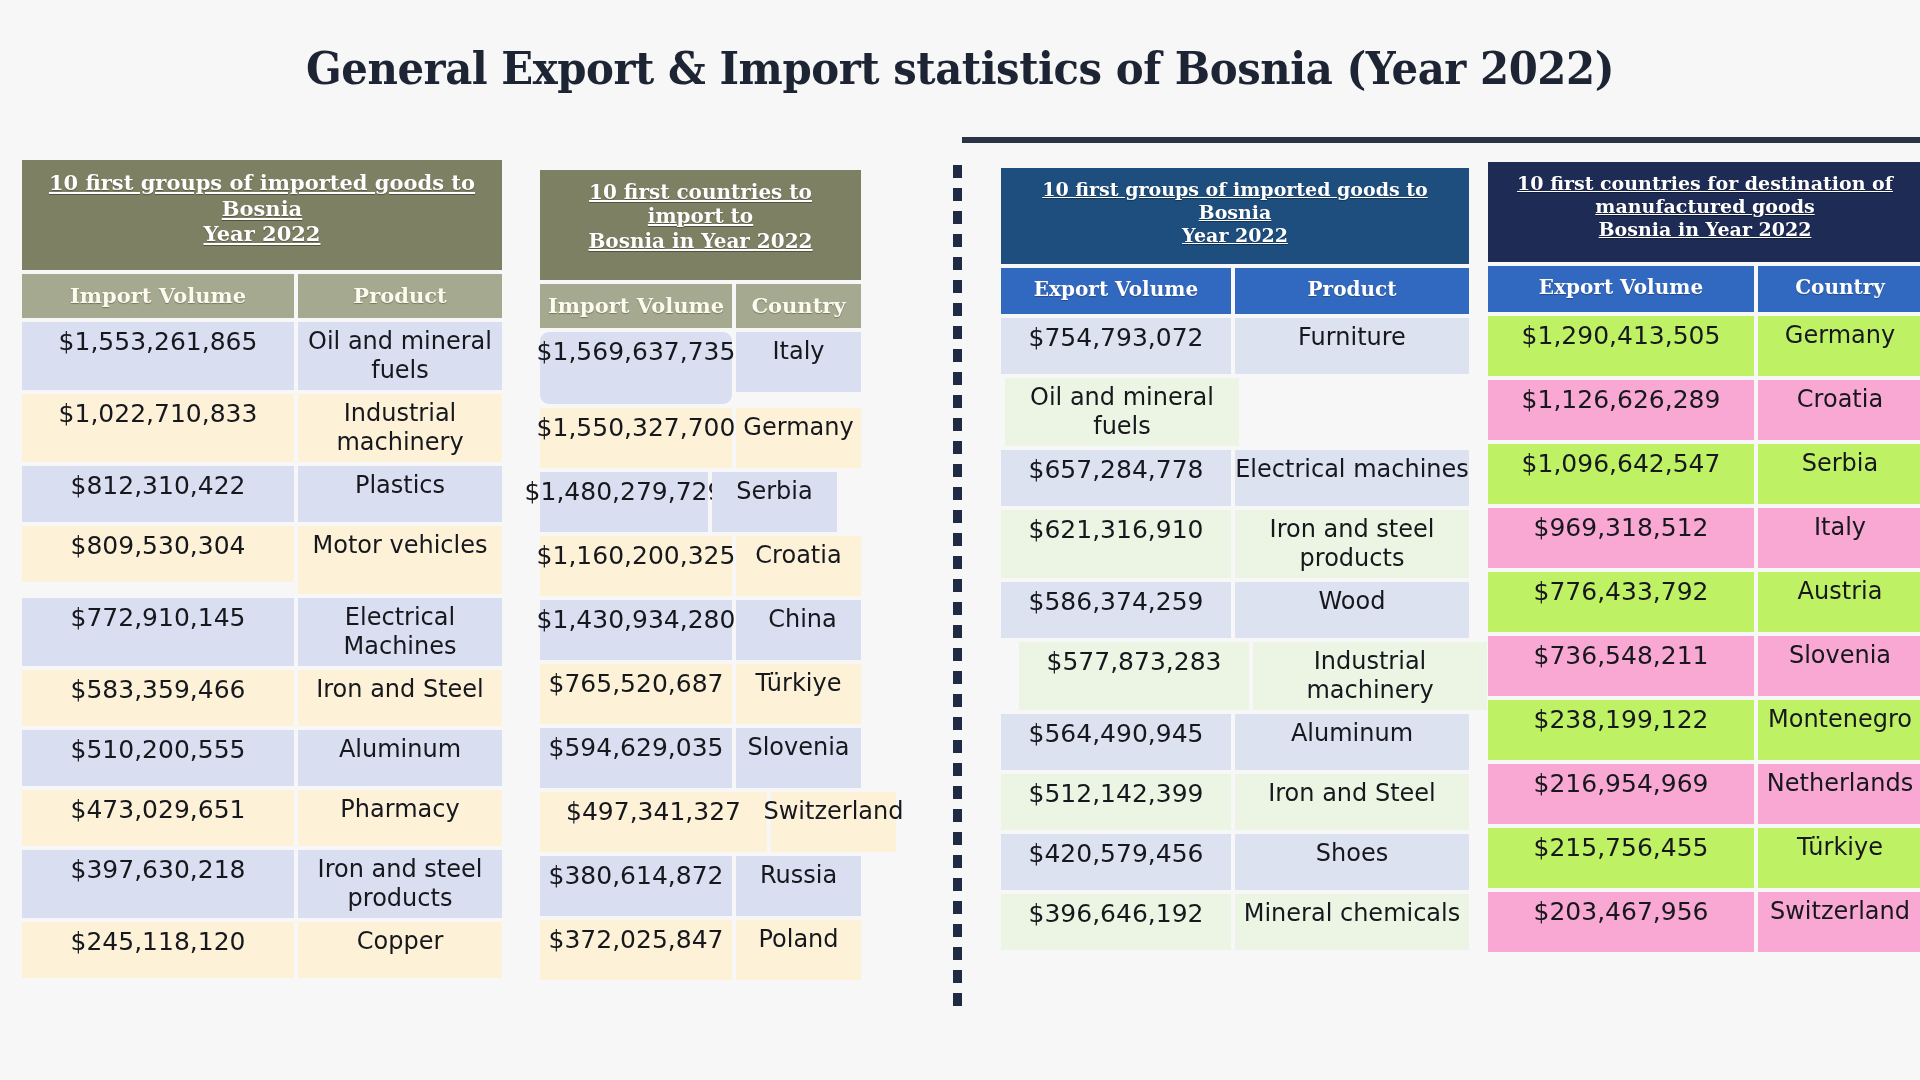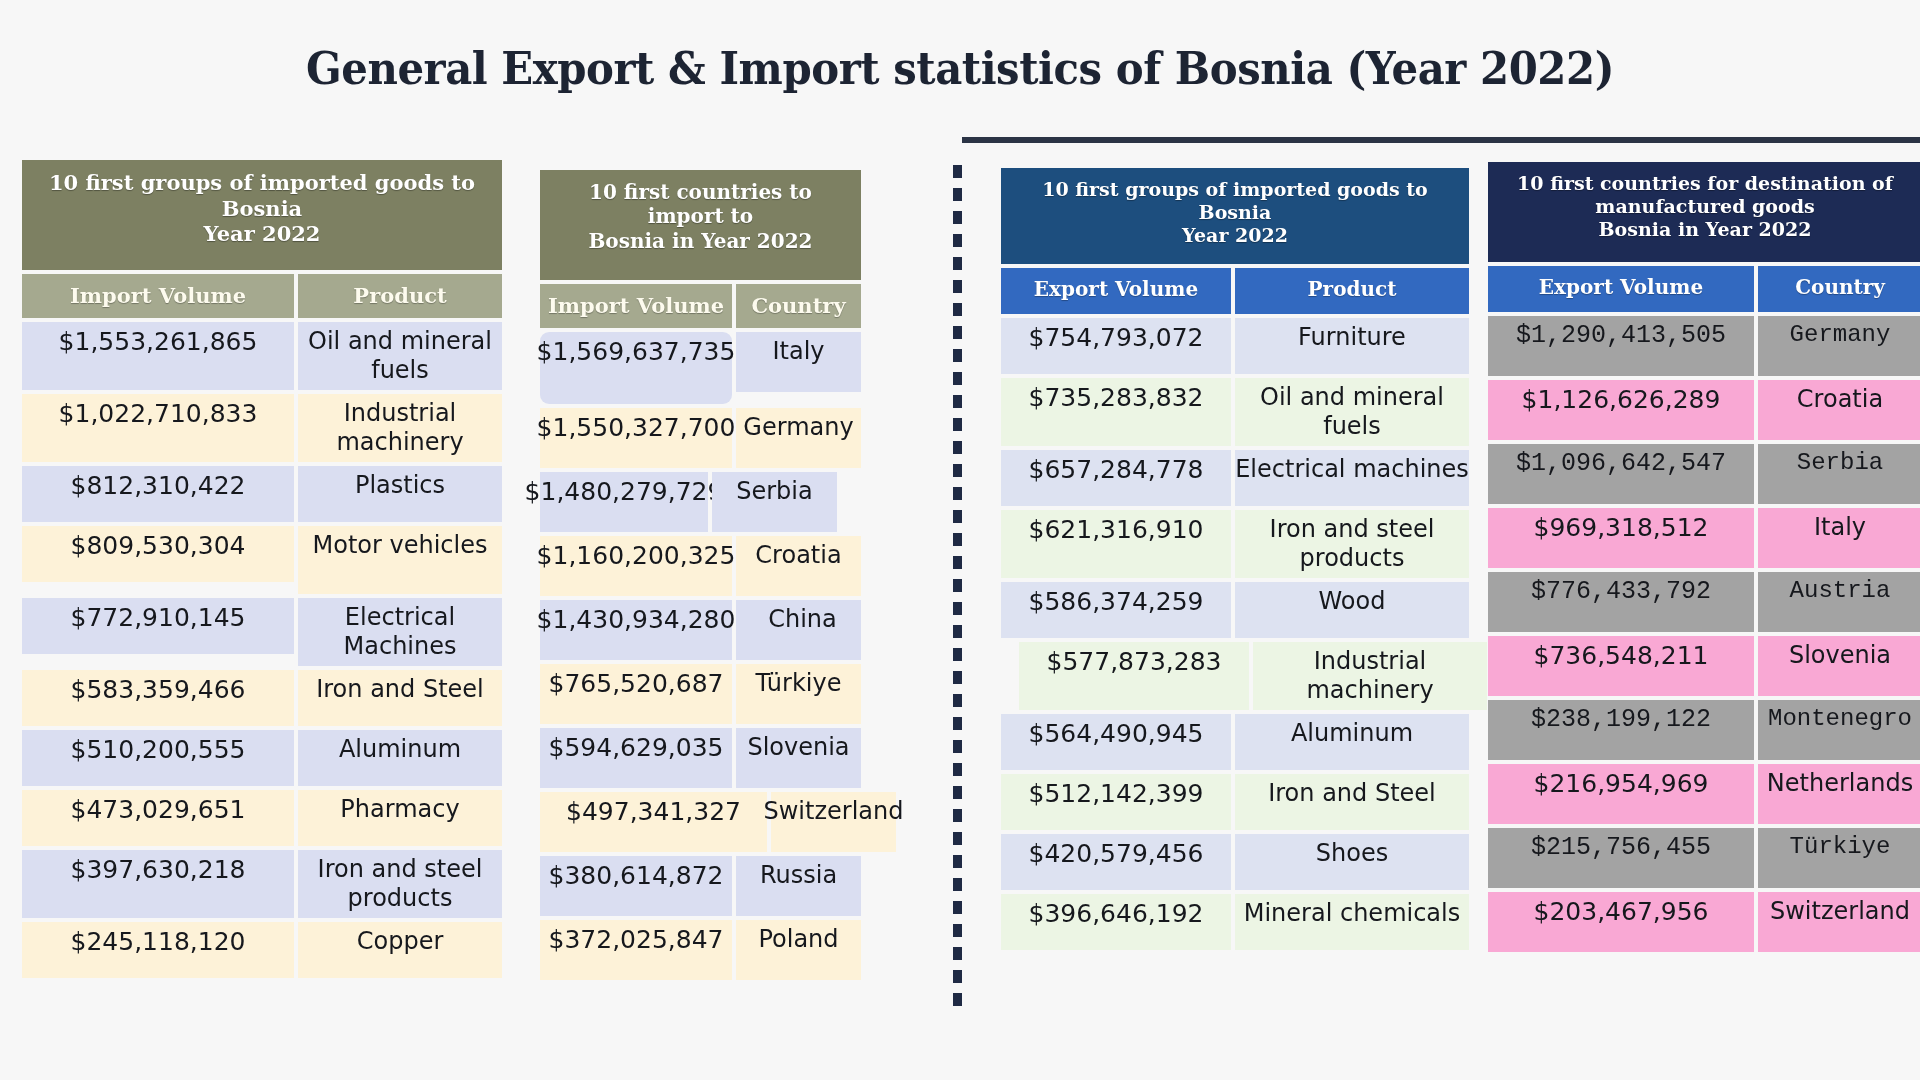--- a/index.html
+++ b/index.html
@@ -40,20 +40,21 @@
   .tbl{position:absolute;}
   .tbl-title{
     box-sizing:border-box;
     font-family:"DejaVu Serif", serif;
     font-weight:bold;
     color:#ffffff;
     text-align:center;
     line-height:1.22;
     padding:10px 12px 0 12px;
     text-shadow:0 1px 1px rgba(0,0,0,.35);
+    text-decoration:underline;
   }
   .tbl-head{display:flex;}
   .tbl-head .hc{
     box-sizing:border-box;
     font-family:"DejaVu Serif", serif;
     font-weight:bold;
     color:#fdfbee;
     text-align:center;
     display:flex;align-items:flex-start;justify-content:center;
     padding-top:9px;
@@ -79,21 +80,21 @@
 
   
   .blue .tbl-title{background:#1d4e7e;}
   .blue .hc{background:#3269c0;color:#ffffff;}
   .blue .row.a .cell{background:#dde2f1;}
   .blue .row.b .cell{background:#ecf5e4;}
 
   
   .navy .tbl-title{background:#1d2b55;}
   .navy .hc{background:#3269c0;color:#ffffff;}
-  .navy .row.a .cell{background:#a3a3a3;font-family:Liberation Mono, monospace;}
+  .navy .row.a .cell{background:#bef264;}
   .navy .row.b .cell{background:#f9a8d4;}
 
   .gap{width:4px;}
   .vsep{height:4px;}
 </style>
 </head>
 <body>
 
 <div id="stage">
 
@@ -132,21 +133,21 @@
           <div class="cell" style="width: 204px; height: 56px;">Plastics</div>
         </div>
         <div class="vsep"></div>
         <div class="row b">
           <div class="cell val" style="width: 272px; height: 56px;">$809,530,304</div>
           <div class="gap"></div>
           <div class="cell" style="width: 204px; height: 68px;">Motor vehicles</div>
         </div>
         <div class="vsep"></div>
         <div class="row a">
-          <div class="cell val" style="width: 272px; height: 56px;">$772,910,145</div>
+          <div class="cell val" style="width: 272px; height: 68px;">$772,910,145</div>
           <div class="gap"></div>
           <div class="cell" style="width: 204px; height: 68px;">Electrical Machines</div>
         </div>
         <div class="vsep"></div>
         <div class="row b">
           <div class="cell val" style="width: 272px; height: 56px;">$583,359,466</div>
           <div class="gap"></div>
           <div class="cell" style="width: 204px; height: 56px;">Iron and Steel</div>
         </div>
         <div class="vsep"></div>
@@ -258,21 +259,20 @@
           <div class="hc" style="width: 234px; height: 46px; font-size: 20px;">Product</div>
         </div>
         <div class="vsep"></div>
         <div class="row a">
           <div class="cell val" style="width: 230px; height: 56px;">$754,793,072</div>
           <div class="gap"></div>
           <div class="cell" style="width: 234px; height: 56px;">Furniture</div>
         </div>
         <div class="vsep"></div>
         <div class="row b">
-          <div class="cell val" style="width: 230px; height: 68px;">$735,283,832</div>
           <div class="gap"></div>
           <div class="cell" style="width: 234px; height: 68px;">Oil and mineral fuels</div>
         </div>
         <div class="vsep"></div>
         <div class="row a">
           <div class="cell val" style="width: 230px; height: 56px;">$657,284,778</div>
           <div class="gap"></div>
           <div class="cell" style="width: 234px; height: 56px;">Electrical machines</div>
         </div>
         <div class="vsep"></div>

